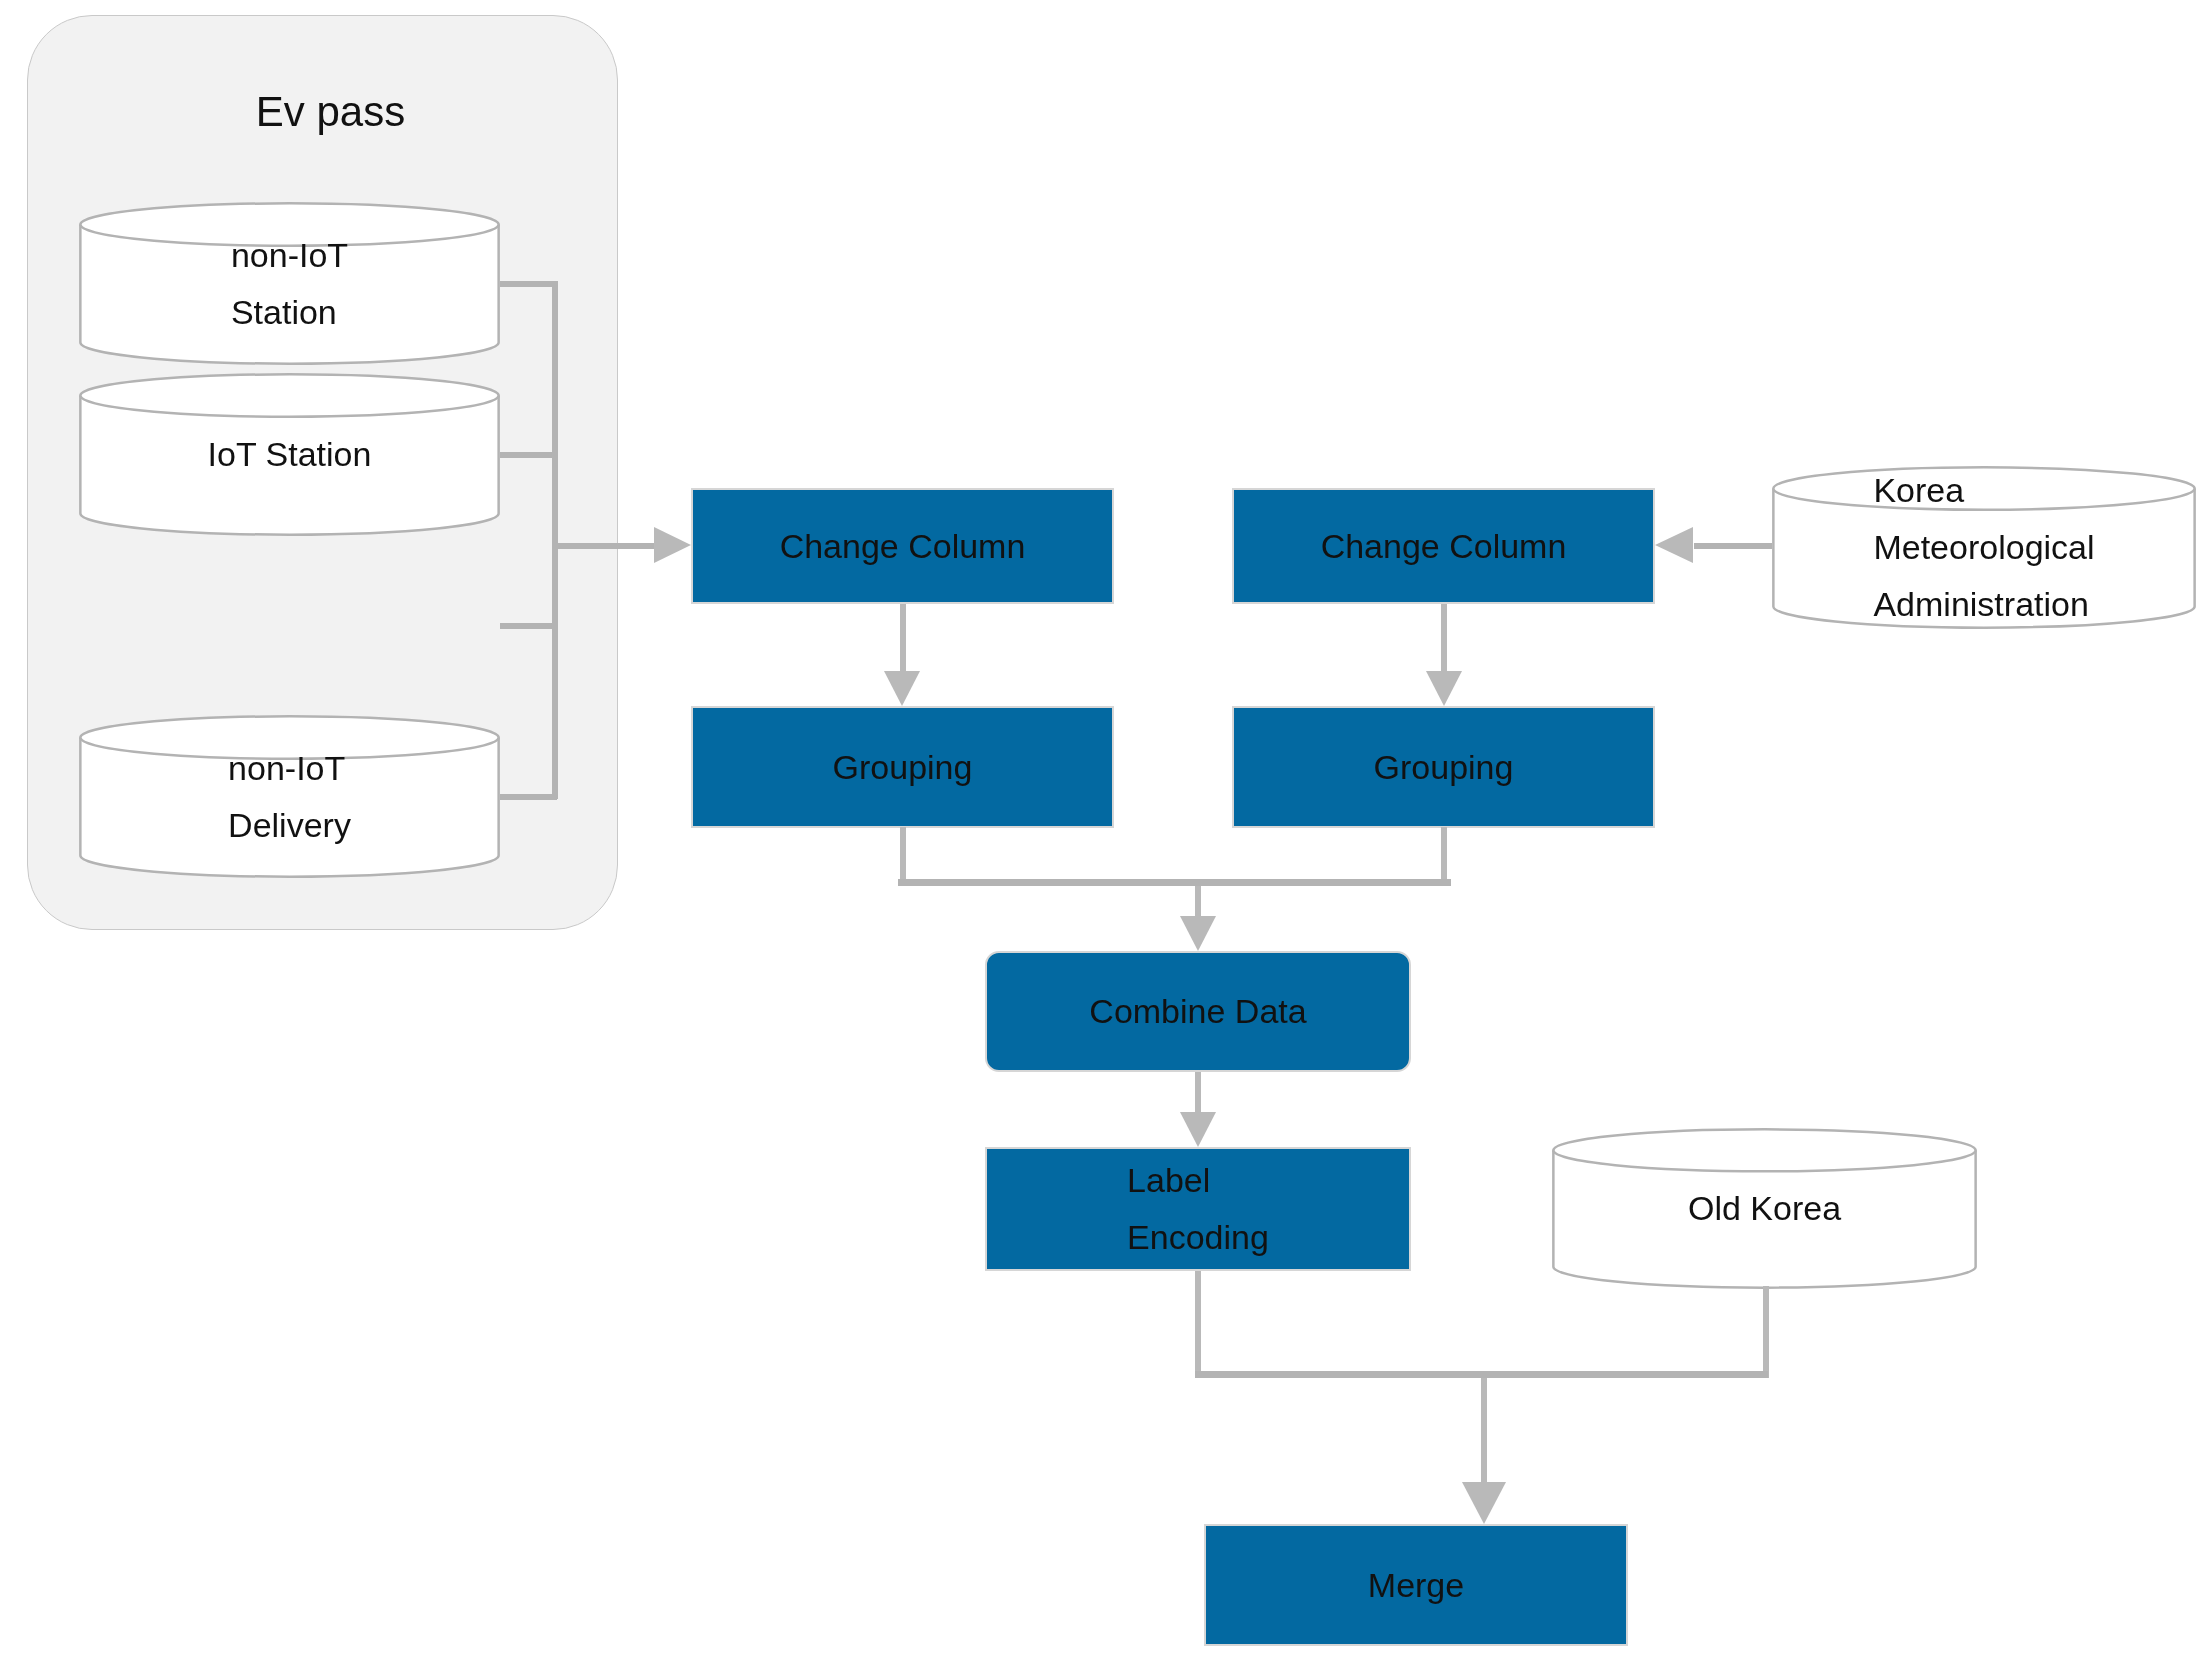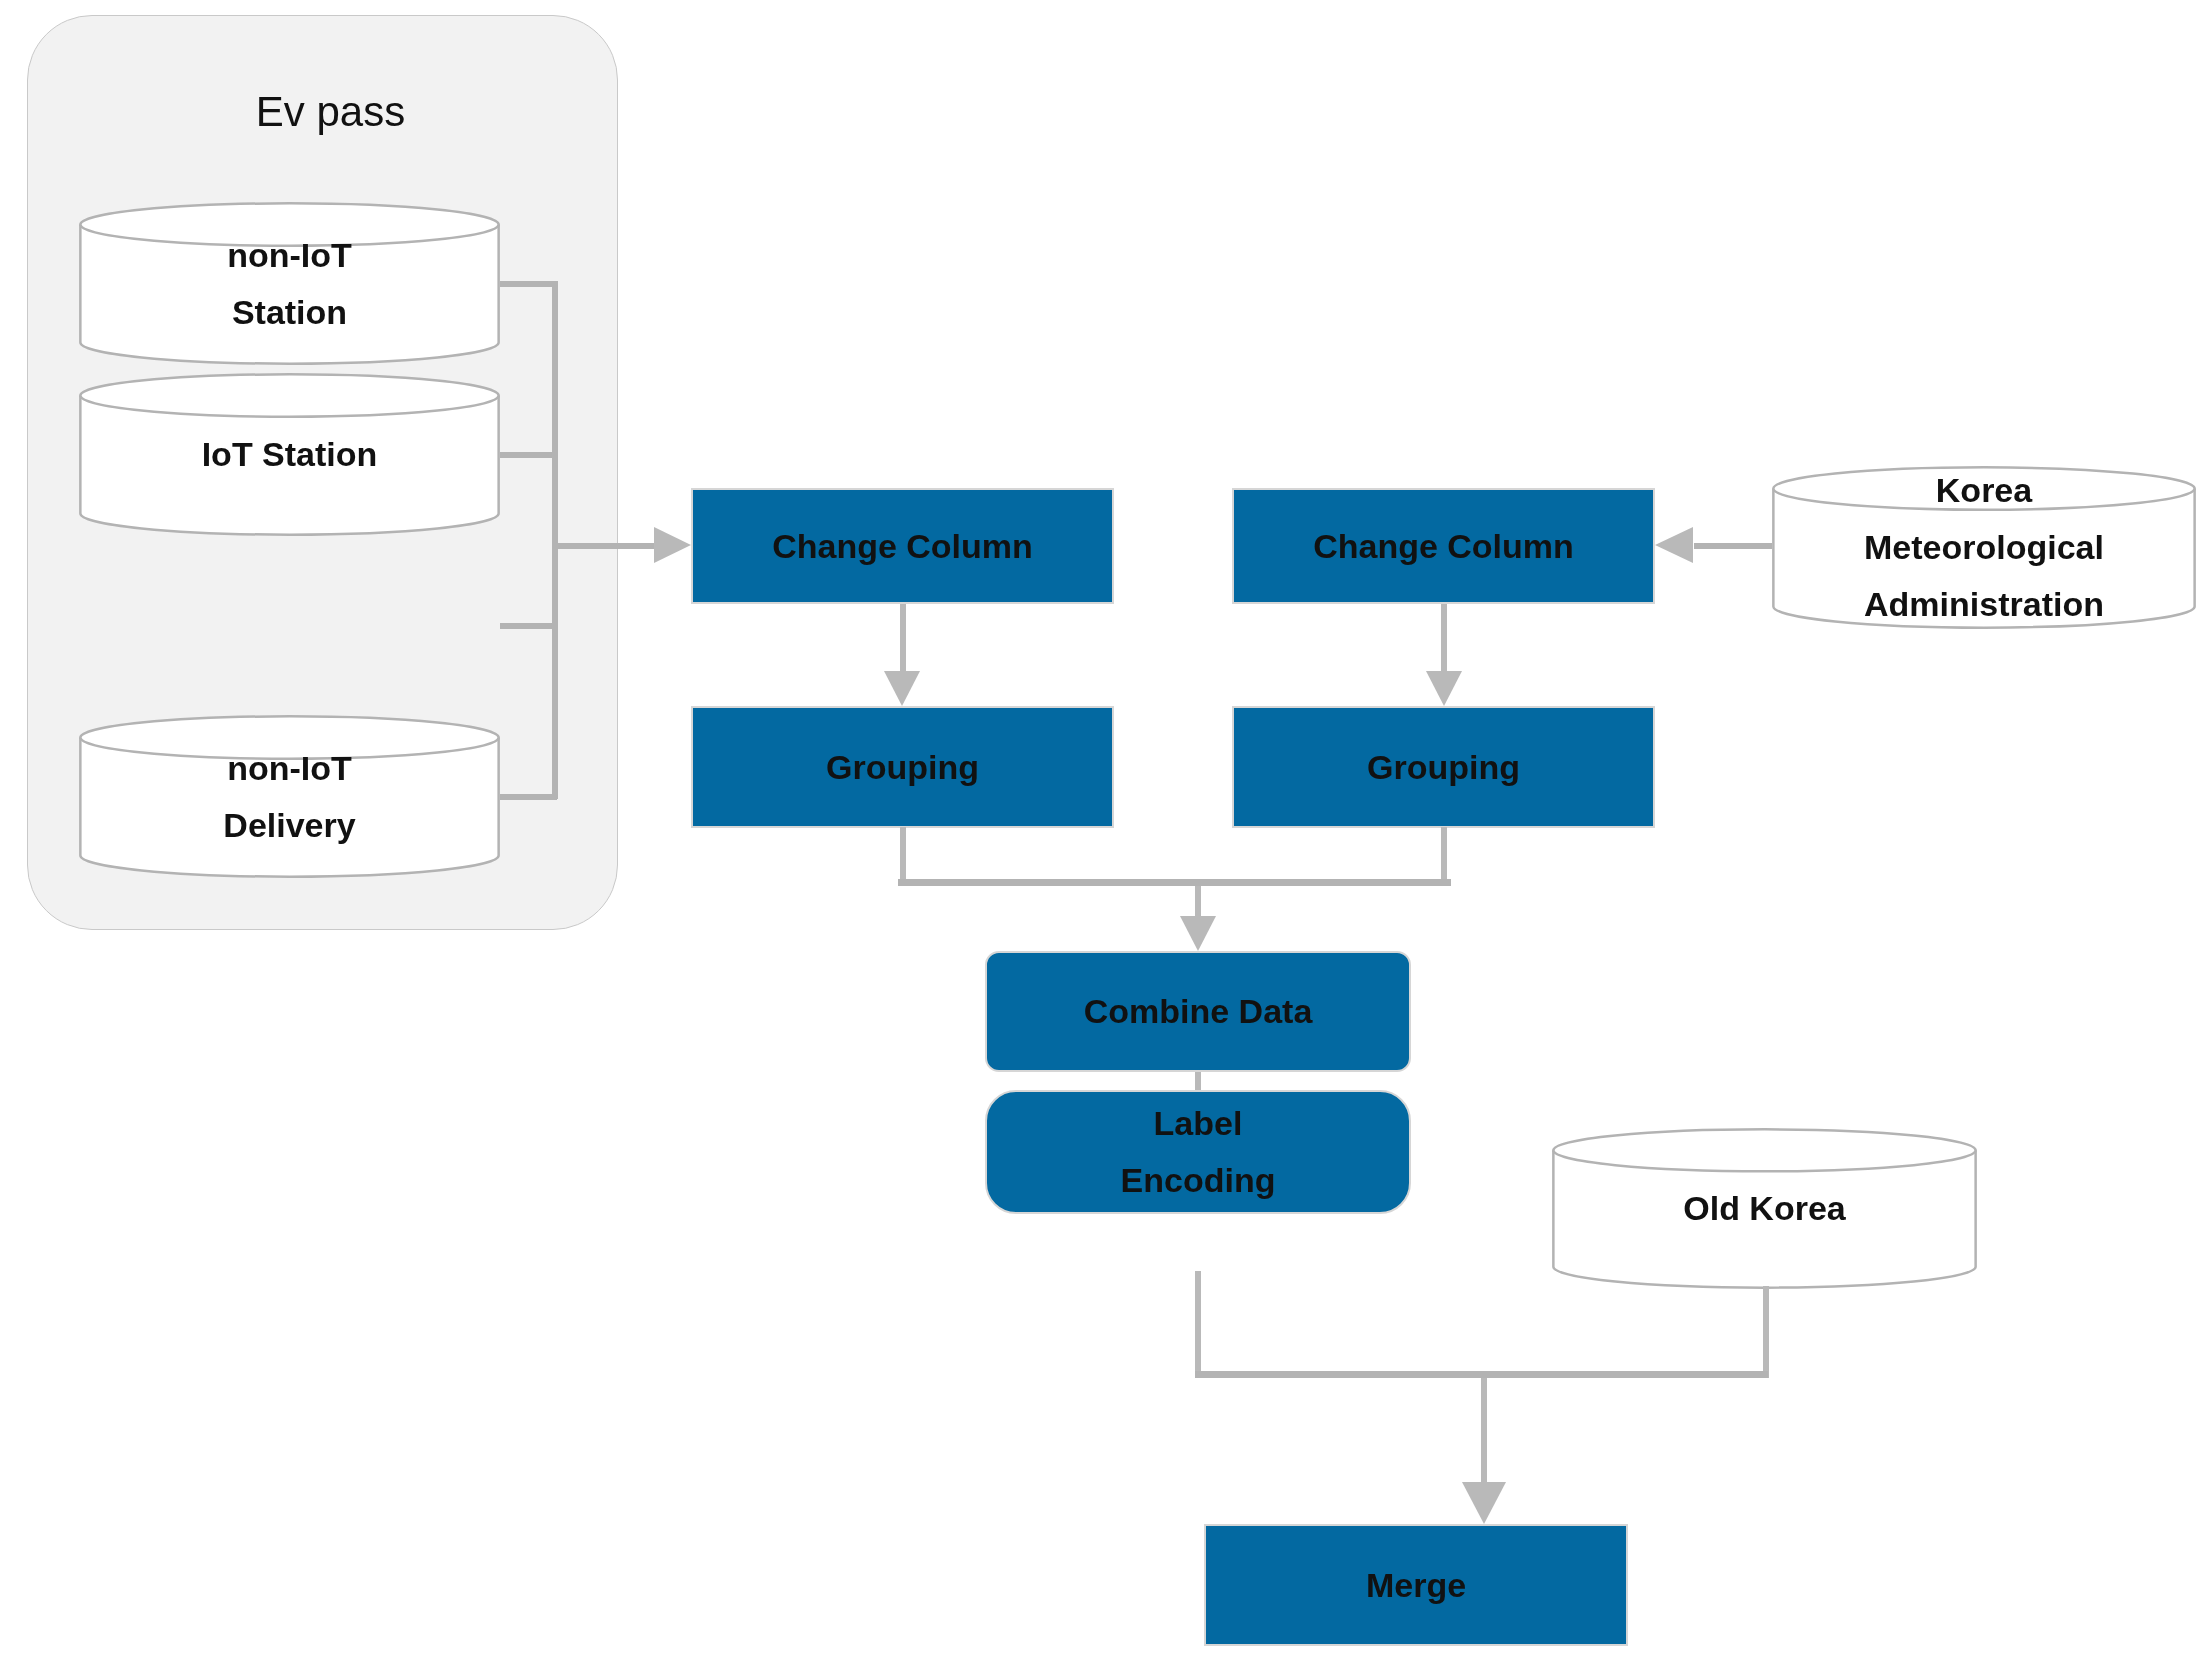--- a/index.html
+++ b/index.html
@@ -6,21 +6,21 @@
     --group-fill:#f2f2f2; --group-border:#c9c9c9; --box-border:#d6d6d6;
     --cylinder-stroke:#b3b3b3; --connector:#b9b9b9; --connector-dark:#b3b3b3;
     --text:#111111; --background:#ffffff;
   }
   * { margin:0; padding:0; box-sizing:border-box; }
   html,body { background:var(--background); }
   .canvas {
     position:relative; width:2205px; height:1672px; background:var(--background);
     font-family:"Liberation Sans", sans-serif; color:var(--text); overflow:hidden;
   }
-  .label { white-space:pre-line; text-align:center; font-size:34px; line-height:57px; color:var(--text);font-weight:bold; }
+  .label { white-space:pre-line; font-size:34px; line-height:57px; color:var(--text); }
   .group {
     position:absolute; left:27px; top:15px; width:591px; height:915px;
     background:var(--group-fill); border:1.4px solid var(--group-border); border-radius:65px;
   }
   .group-title {
     position:absolute; left:27px; top:81px; width:591px; text-align:center;
     font-size:42px; line-height:62px; color:var(--text);padding-left:16px;
   }
   .box {
     position:absolute; background:#0369a1; border:2.1px solid var(--box-border);
@@ -118,21 +118,21 @@
   <div class="seg" style="left:1195px; top:886px; width:5.5px; height:31px;"></div>
   <div class="head down" style="left:1180px; top:916px;"></div>
 
   <div class="box" style="left:985px; top:951px; width:426px; height:121px;border-radius:14px;">
     <div class="label">Combine Data</div>
   </div>
 
   <div class="seg" style="left:1195px; top:1072px; width:5.5px; height:41px;"></div>
   <div class="head down" style="left:1180px; top:1112px;"></div>
 
-  <div class="box" style="left:985px; top:1090px; width:426px; height:124px;border-radius:31px;">
+  <div class="box" style="left:985px; top:1147px; width:426px; height:124px;">
     <div class="label">Label
 Encoding</div>
   </div>
 
   <div class="cylinder" style="left:1552px; top:1128px; width:425px; height:161px;">
     <svg viewBox="0 0 620 238" preserveAspectRatio="none">
       <path class="cyl-shape" d="M2,33 V205 A308,31 0 0 0 618,205 V33"></path>
       <ellipse class="cyl-shape" cx="310" cy="33" rx="308" ry="31"></ellipse>
     </svg>
     <div class="label">Old Korea</div>

